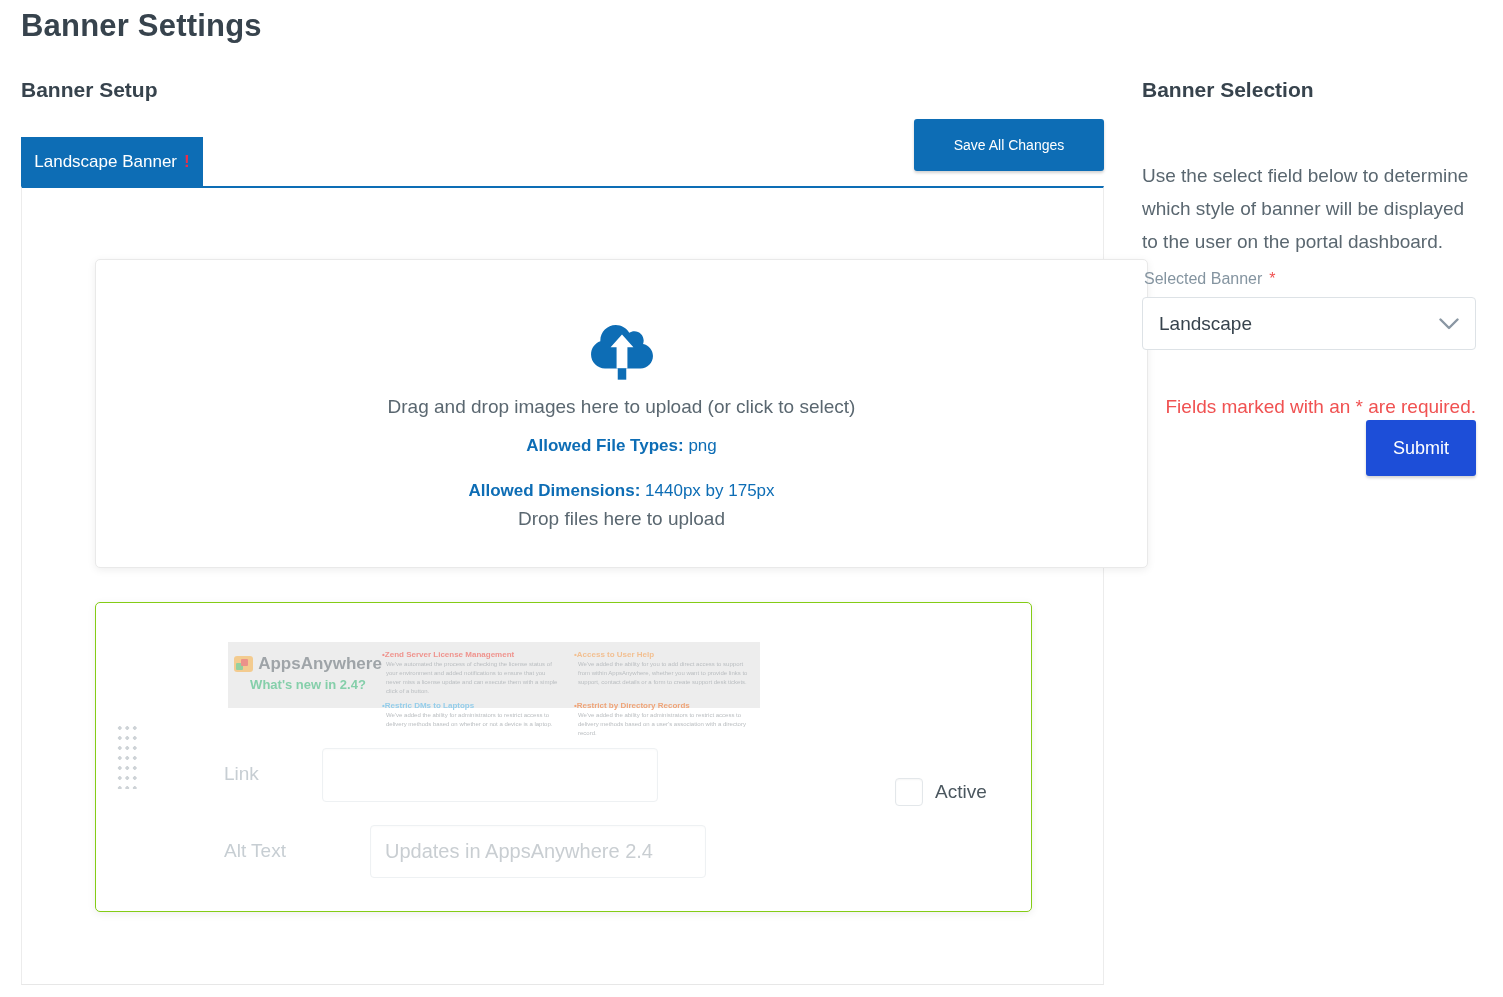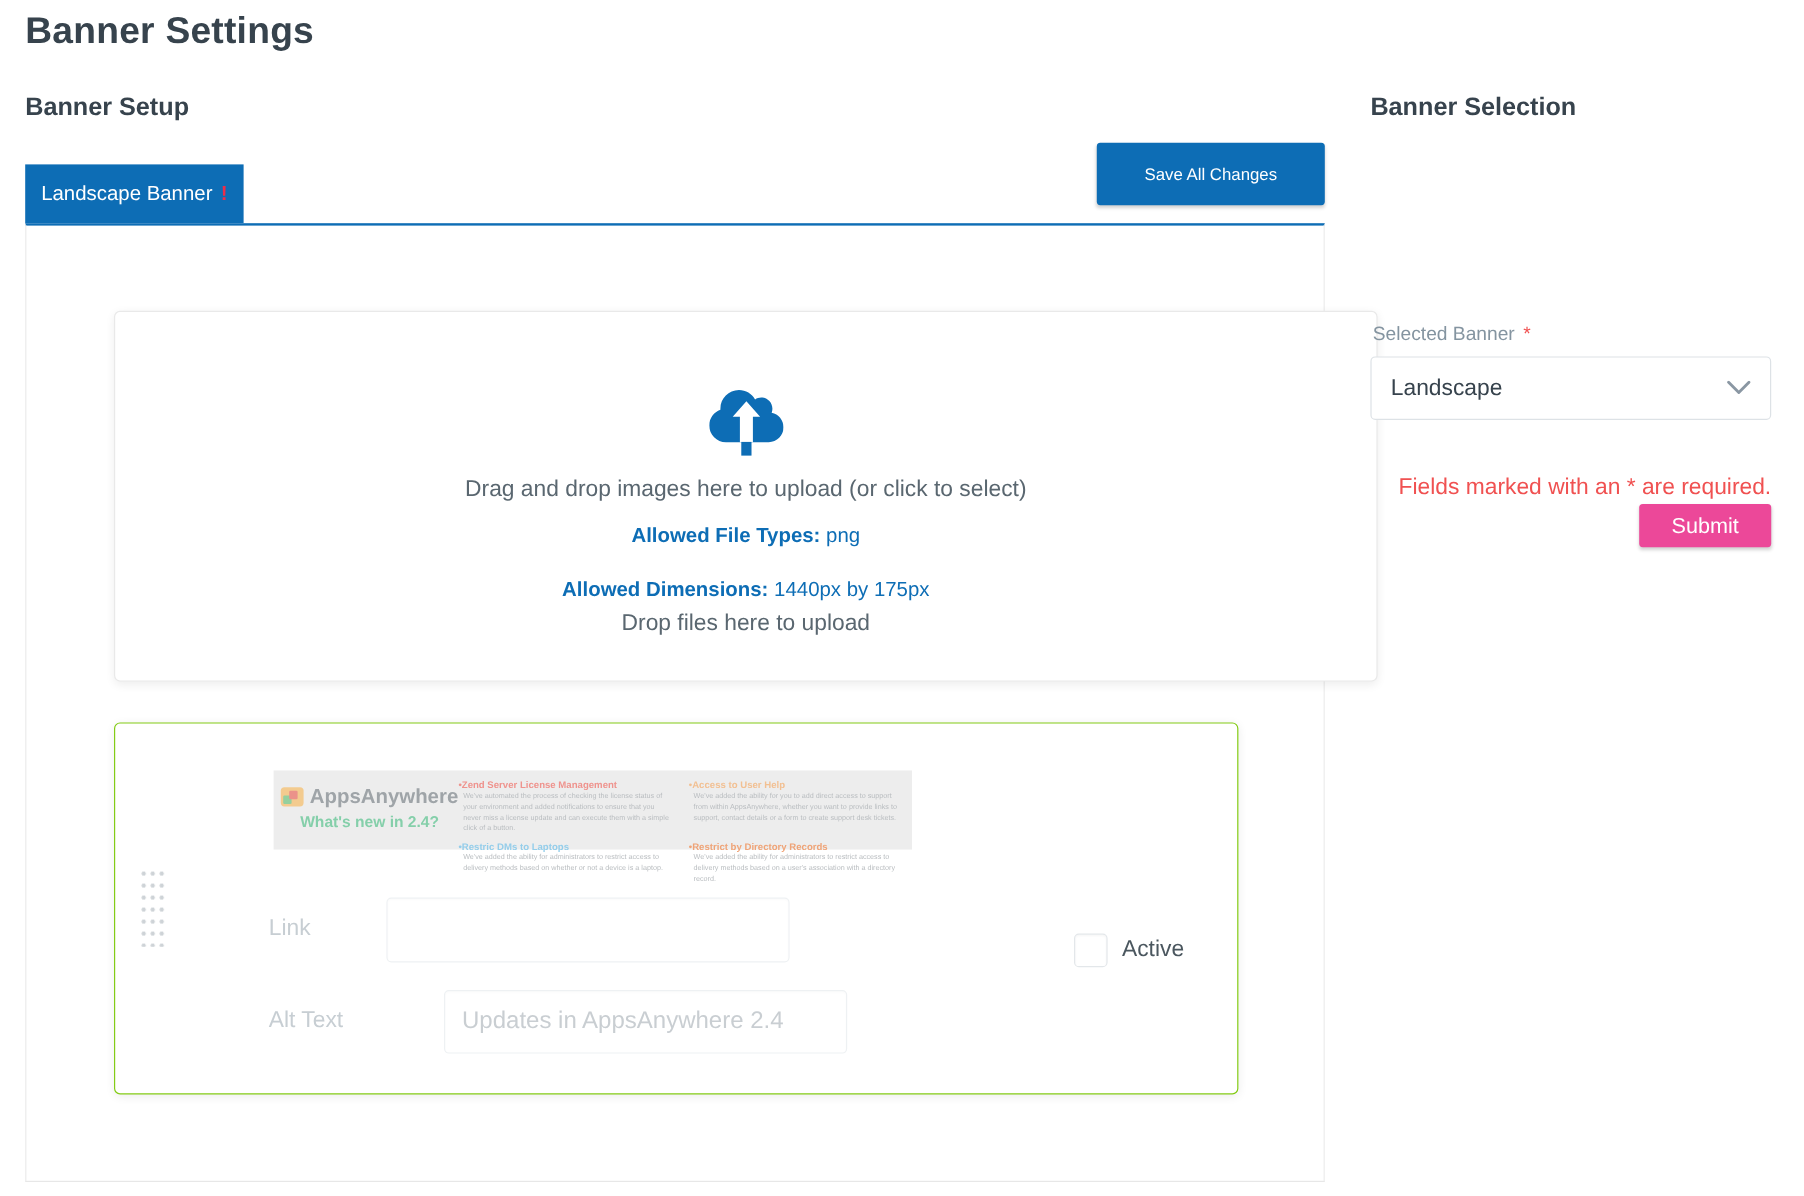--- a/index.html
+++ b/index.html
@@ -83,22 +83,22 @@
   .active-label { font-size: 19px; color: #4b575f; }
 
   
   .selection-desc { position: absolute; left: 1142px; top: 140px; width: 336px; font-size: 19px; line-height: 33px; color: #5a6770; }
   .selected-banner-label { position: absolute; left: 1144px; top: 270px; font-size: 16px; color: #8494a0; }
   .required-asterisk { color: #f05151; margin-left: 7px; }
   .select-box { position: absolute; left: 1142px; top: 297px; width: 334px; height: 53px; background: #fff;
     border: 1px solid #dde2e6; border-radius: 4px; display: flex; align-items: center; justify-content: space-between;
     padding: 0 16px; font-size: 19px; color: #37434d; cursor: pointer; }
   .required-note { position: absolute; left: 1142px; top: 396px; width: 334px; text-align: right; font-size: 19px; color: #f05151; }
-  .submit-btn { position: absolute; left: 1366px; top: 420px; width: 110px; height: 36px;
-    background: #ec4899; color: #fff; font-family: inherit; font-size: 18px; border: none; border-radius: 3px;
+  .submit-btn { position: absolute; left: 1366px; top: 420px; width: 110px; height: 56px;
+    background: #1d4ed8; color: #fff; font-family: inherit; font-size: 18px; border: none; border-radius: 3px;
     box-shadow: 0 2px 3px rgba(0,0,0,.18); cursor: pointer; }
 </style>
 </head>
 <body>
 
 <div class="page">
 
   <h1 class="page-title">Banner Settings</h1>
 
   <h2 class="section-heading setup-heading">Banner Setup</h2>
@@ -176,20 +176,21 @@
       </div>
 
       <label class="field-label alt-label">Alt Text</label>
       <input class="card-input alt-input" type="text" placeholder="Updates in AppsAnywhere 2.4" style="">
 
     </div>
   </div>
 
   <h2 class="section-heading selection-heading">Banner Selection</h2>
 
+  <p class="selection-desc">Use the select field below to determine which style of banner will be displayed to the user on the portal dashboard.</p>
 
   <div class="selected-banner-label">
     <span>Selected Banner</span><span class="required-asterisk">*</span>
   </div>
 
   <div class="select-box" role="combobox" aria-expanded="false">
     <span>Landscape</span>
     <span>
       <svg width="20" height="12" viewBox="0 0 20 12" aria-hidden="true">
         <polyline points="1.5,1.5 10,10 18.5,1.5" fill="none" stroke="#8a97a3" stroke-width="2.4" stroke-linecap="round" stroke-linejoin="round"></polyline>

